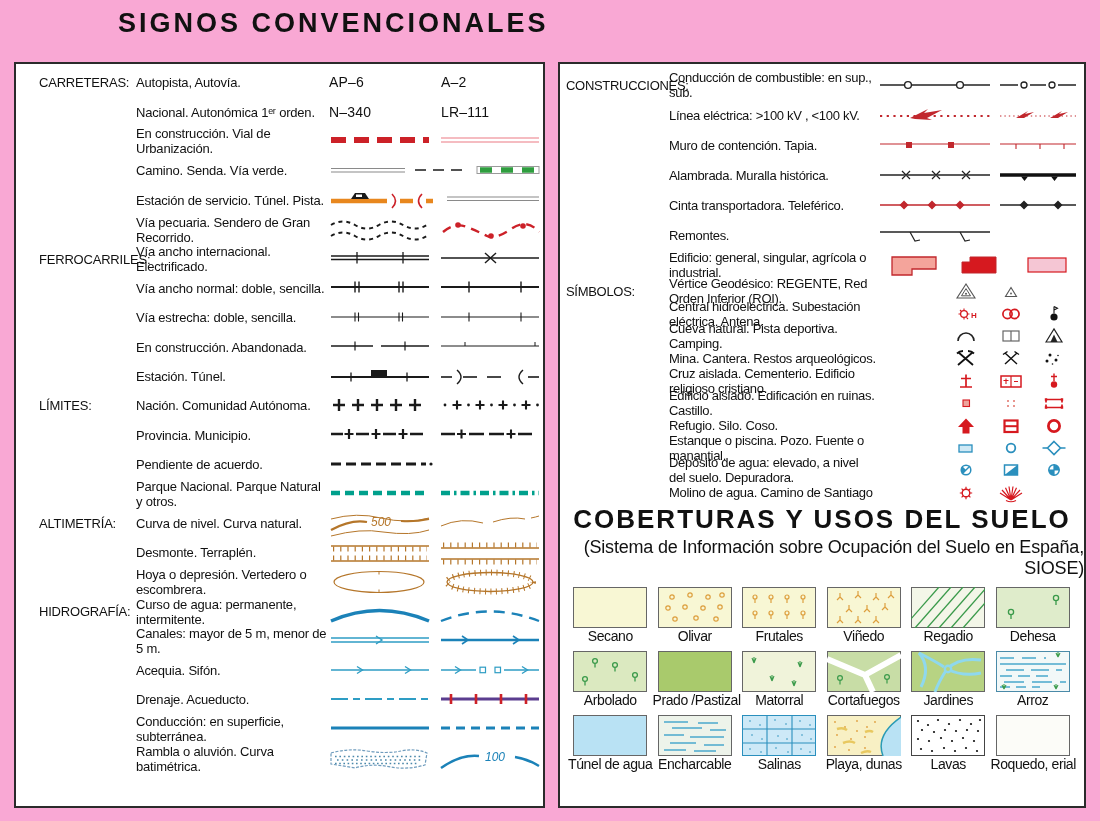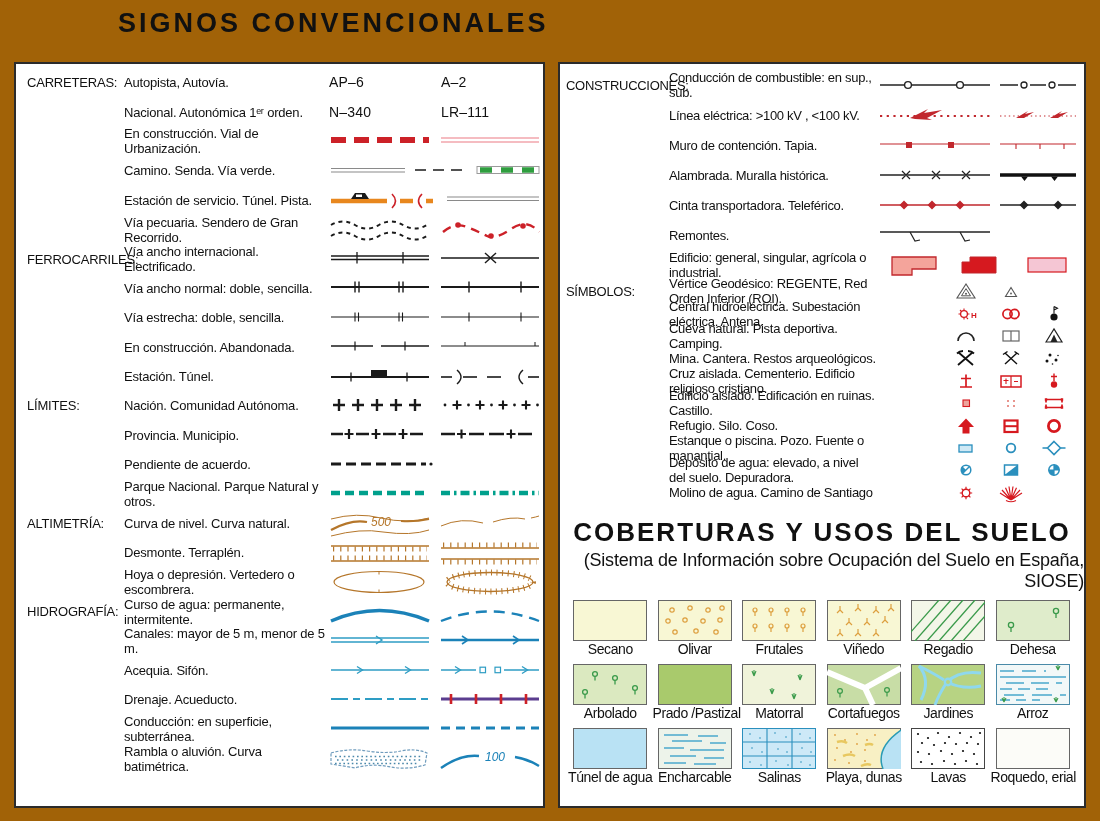--- a/index.html
+++ b/index.html
@@ -1,44 +1,44 @@
 <!DOCTYPE html>
 <html><head>
 <meta charset="utf-8">
 <style>
   html,body{margin:0;padding:0;background:#fff;}
-  .canvas{position:relative;width:1100px;height:821px;background:#a16207;
+  .canvas{position:relative;width:1100px;height:821px;background:#f9a8d4;
     font-family:"Liberation Sans",sans-serif;color:#111;overflow:hidden;}
   .page-title{position:absolute;left:118px;top:8px;font-size:27px;font-weight:bold;
     letter-spacing:3px;}
   .panel{position:absolute;top:62px;height:746px;border:2px solid #2b2b2b;background:#fff;box-sizing:border-box;}
   .left-panel{left:14px;width:531px;padding-top:4px;}
   .right-panel{left:558px;width:528px;padding-top:6px;}
-  .lrow{display:flex;align-items:center;height:29.4px;padding-left:11px;}
+  .lrow{display:flex;align-items:center;height:29.4px;padding-left:23px;}
   .lrow .cat{flex:none;width:97px;font-size:13px;letter-spacing:-0.2px;}
   .lrow .lbl{flex:1;font-size:13px;letter-spacing:-0.2px;}
   .lrow .sym{flex:none;width:212px;height:28px;margin-right:2px;display:flex;align-items:center;}
   .sym svg{display:block;}
   .shields{display:flex;width:212px;}
   .shield{width:100px;text-align:left;}
   .shield+.shield{margin-left:12px;}
   .shield .code{font-size:14px;letter-spacing:0.2px;display:block;line-height:15px;}
   .bar{height:6px;box-sizing:border-box;}
   .bar-ap{border-top:2.4px solid #e8871e;border-bottom:2.4px solid #e8871e;}
   .bar-a2{border-top:2.4px solid #cf4458;border-bottom:2.4px solid #cf4458;}
   .bar-n{background:#cc2128;height:5.5px;margin-top:1px;}
   .bar-lr{background:#e8871e;height:4.5px;margin-top:1px;}
   .bar-c{background:#3f9c35;height:4.5px;margin-top:1px;}
   .bar-cr{background:#f2d430;height:4.5px;margin-top:1px;}
   .rrow{display:flex;align-items:center;height:30px;padding-left:6px;}
   .rrow.small{height:22.4px;}
   .rrow .cat{flex:none;width:103px;font-size:13px;letter-spacing:-0.3px;}
   .rrow .lbl{flex:1;font-size:13px;letter-spacing:-0.3px;}
   .rrow .sym{flex:none;width:200px;height:100%;margin-right:6px;display:flex;align-items:center;}
-  .lc-title{text-align:center;font-size:26px;font-weight:bold;letter-spacing:2px;margin-top:13px;}
+  .lc-title{text-align:center;font-size:26px;font-weight:bold;letter-spacing:2px;margin-top:0;}
   .lc-subtitle{text-align:right;font-size:18px;letter-spacing:-0.2px;margin-top:2px;}
   .lc-grid{display:flex;flex-wrap:wrap;margin:8px 6px 0 8px;}
   .lc-cell{width:84.5px;text-align:center;margin-bottom:6px;}
   .lc-cell svg{display:block;margin:0 auto;}
   .lc-cell .lc-label{font-size:14px;letter-spacing:-0.4px;white-space:nowrap;line-height:17px;}
 </style>
 </head>
 <body>
 
 <div class="canvas">

